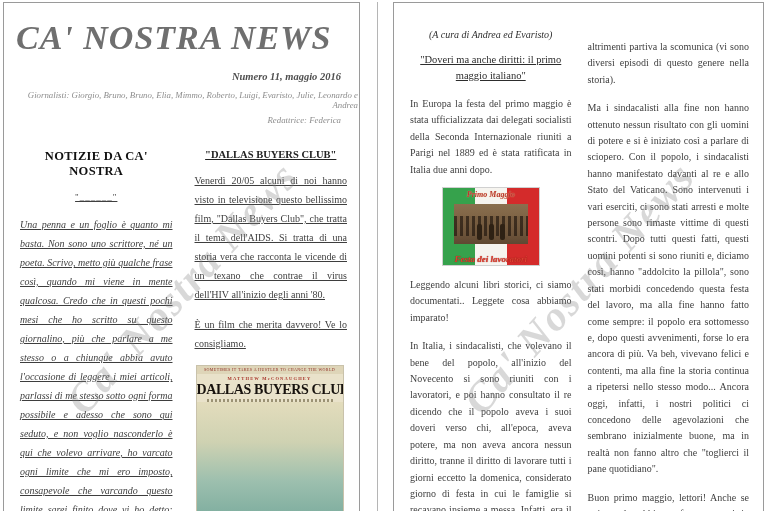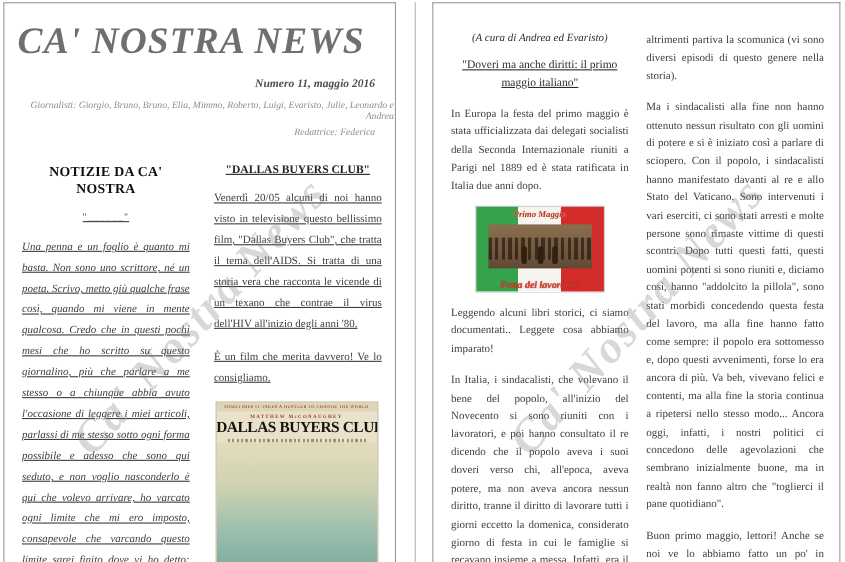--- a/index.html
+++ b/index.html
@@ -48,21 +48,21 @@
   .article-title{margin-top:12px;font:400 10.5px "Liberation Serif", serif;color:#2d2d2d;text-align:center;text-decoration:underline;line-height:16px;}
   .r-para{margin-top:12px;}
   
   .poster{width:146px;height:150px;margin:12px 0 0 1px;position:relative;background:#e9e2ca;overflow:hidden;border:1px solid #c9c2ab;}
   .p-tagline{height:8px;line-height:8px;text-align:center;font-size:4px;color:#8e2b22;background:#ded5b8;letter-spacing:.4px;white-space:nowrap;overflow:hidden;}
   .p-actor{margin-top:2px;text-align:center;font:700 4.5px "Liberation Serif", serif;color:#a8352a;letter-spacing:1.2px;}
   .p-title{margin-top:1px;text-align:center;font:700 14px "Liberation Serif", serif;color:#17120e;letter-spacing:-0.4px;white-space:nowrap;}
   .p-credits{height:4px;margin:1px 10px 0 10px;background:repeating-linear-gradient(90deg,#9b9274 0 2px,transparent 2px 4px);}
   .p-photo{position:absolute;top:36px;left:0;right:0;bottom:0;background:linear-gradient(#e3dcbc 0%,#cfd2b2 35%,#9cbfae 70%,#7fae9f 100%);}
   
-  .flag{width:116px;height:77px;margin:10px auto 0 auto;position:relative;display:flex;box-shadow:0 0 0 1px #d0d0d0;}
+  .flag{width:96px;height:77px;margin:10px auto 0 auto;position:relative;display:flex;box-shadow:0 0 0 1px #d0d0d0;}
   .flag-stripe{flex:1;}
   .fs-green{background:#36a24c;} .fs-white{background:#f6f4ef;} .fs-red{background:#d42b2b;}
   .flag-top-text{position:absolute;top:2px;left:0;right:0;text-align:center;font:italic 700 8px "Liberation Serif", serif;color:#b8342c;text-shadow:0 0 1px #f0d0a0;}
   .flag-photo{position:absolute;left:11px;right:11px;top:16px;height:40px;
     background:linear-gradient(#8a6f4e 0%, #7a5f42 50%, #5f4832 100%);overflow:hidden;}
   .flag-crowd{position:absolute;left:0;right:0;bottom:8px;height:20px;
     background:repeating-linear-gradient(90deg, rgba(40,28,18,.75) 0 3px, rgba(110,85,58,.4) 3px 6px);}
   .flag-fig{position:absolute;bottom:4px;width:5px;height:16px;background:#2e2114;border-radius:2px;}
   .ff1{left:32%;} .ff2{left:48%;} .ff3{left:62%;}
   .flag-bottom-text{position:absolute;bottom:1px;left:0;right:0;text-align:center;font:italic 700 9px "Liberation Serif", serif;color:#e04232;text-shadow:0 0 1px #7a1010;}
@@ -135,18 +135,18 @@
           <div class="flag-fig ff3"></div>
         </div>
         <div class="flag-bottom-text">Festa dei lavoratori</div>
       </div>
 
       <div class="body-just rp r-para">Leggendo alcuni libri storici, ci siamo documentati.. Leggete cosa abbiamo imparato!</div>
       <div class="body-just rp r-para">In Italia, i sindacalisti, che volevano il bene del popolo, all'inizio del Novecento si sono riuniti con i lavoratori, e poi hanno consultato il re dicendo che il popolo aveva i suoi doveri verso chi, all'epoca, aveva potere, ma non aveva ancora nessun diritto, tranne il diritto di lavorare tutti i giorni eccetto la domenica, considerato giorno di festa in cui le famiglie si recavano insieme a messa. Infatti, era il Vaticano che "dettava legge" e anche il re si inginocchiava davanti al Papa,</div>
     </div>
 
     <div class="col" style="padding-top:8px;">
-      <div class="body-just rp r-para" style="margin-top:4px;font-family:Liberation Serif, serif;">altrimenti partiva la scomunica (vi sono diversi episodi di questo genere nella storia).</div>
+      <div class="body-just rp r-para" style="margin-top:14px;font-family:Liberation Serif, serif;">altrimenti partiva la scomunica (vi sono diversi episodi di questo genere nella storia).</div>
       <div class="body-just rp r-para">Ma i sindacalisti alla fine non hanno ottenuto nessun risultato con gli uomini di potere e si è iniziato così a parlare di sciopero. Con il popolo, i sindacalisti hanno manifestato davanti al re e allo Stato del Vaticano. Sono intervenuti i vari eserciti, ci sono stati arresti e molte persone sono rimaste vittime di questi scontri. Dopo tutti questi fatti, questi uomini potenti si sono riuniti e, diciamo così, hanno "addolcito la pillola", sono stati morbidi concedendo questa festa del lavoro, ma alla fine hanno fatto come sempre: il popolo era sottomesso e, dopo questi avvenimenti, forse lo era ancora di più. Va beh, vivevano felici e contenti, ma alla fine la storia continua a ripetersi nello stesso modo... Ancora oggi, infatti, i nostri politici ci concedono delle agevolazioni che sembrano inizialmente buone, ma in realtà non fanno altro che "toglierci il pane quotidiano".</div>
       <div class="body-just rp r-para">Buon primo maggio, lettori! Anche se noi ve lo abbiamo fatto un po' in ritardo!</div>
     </div>
   </div>
 </div>
 
 </body></html>

